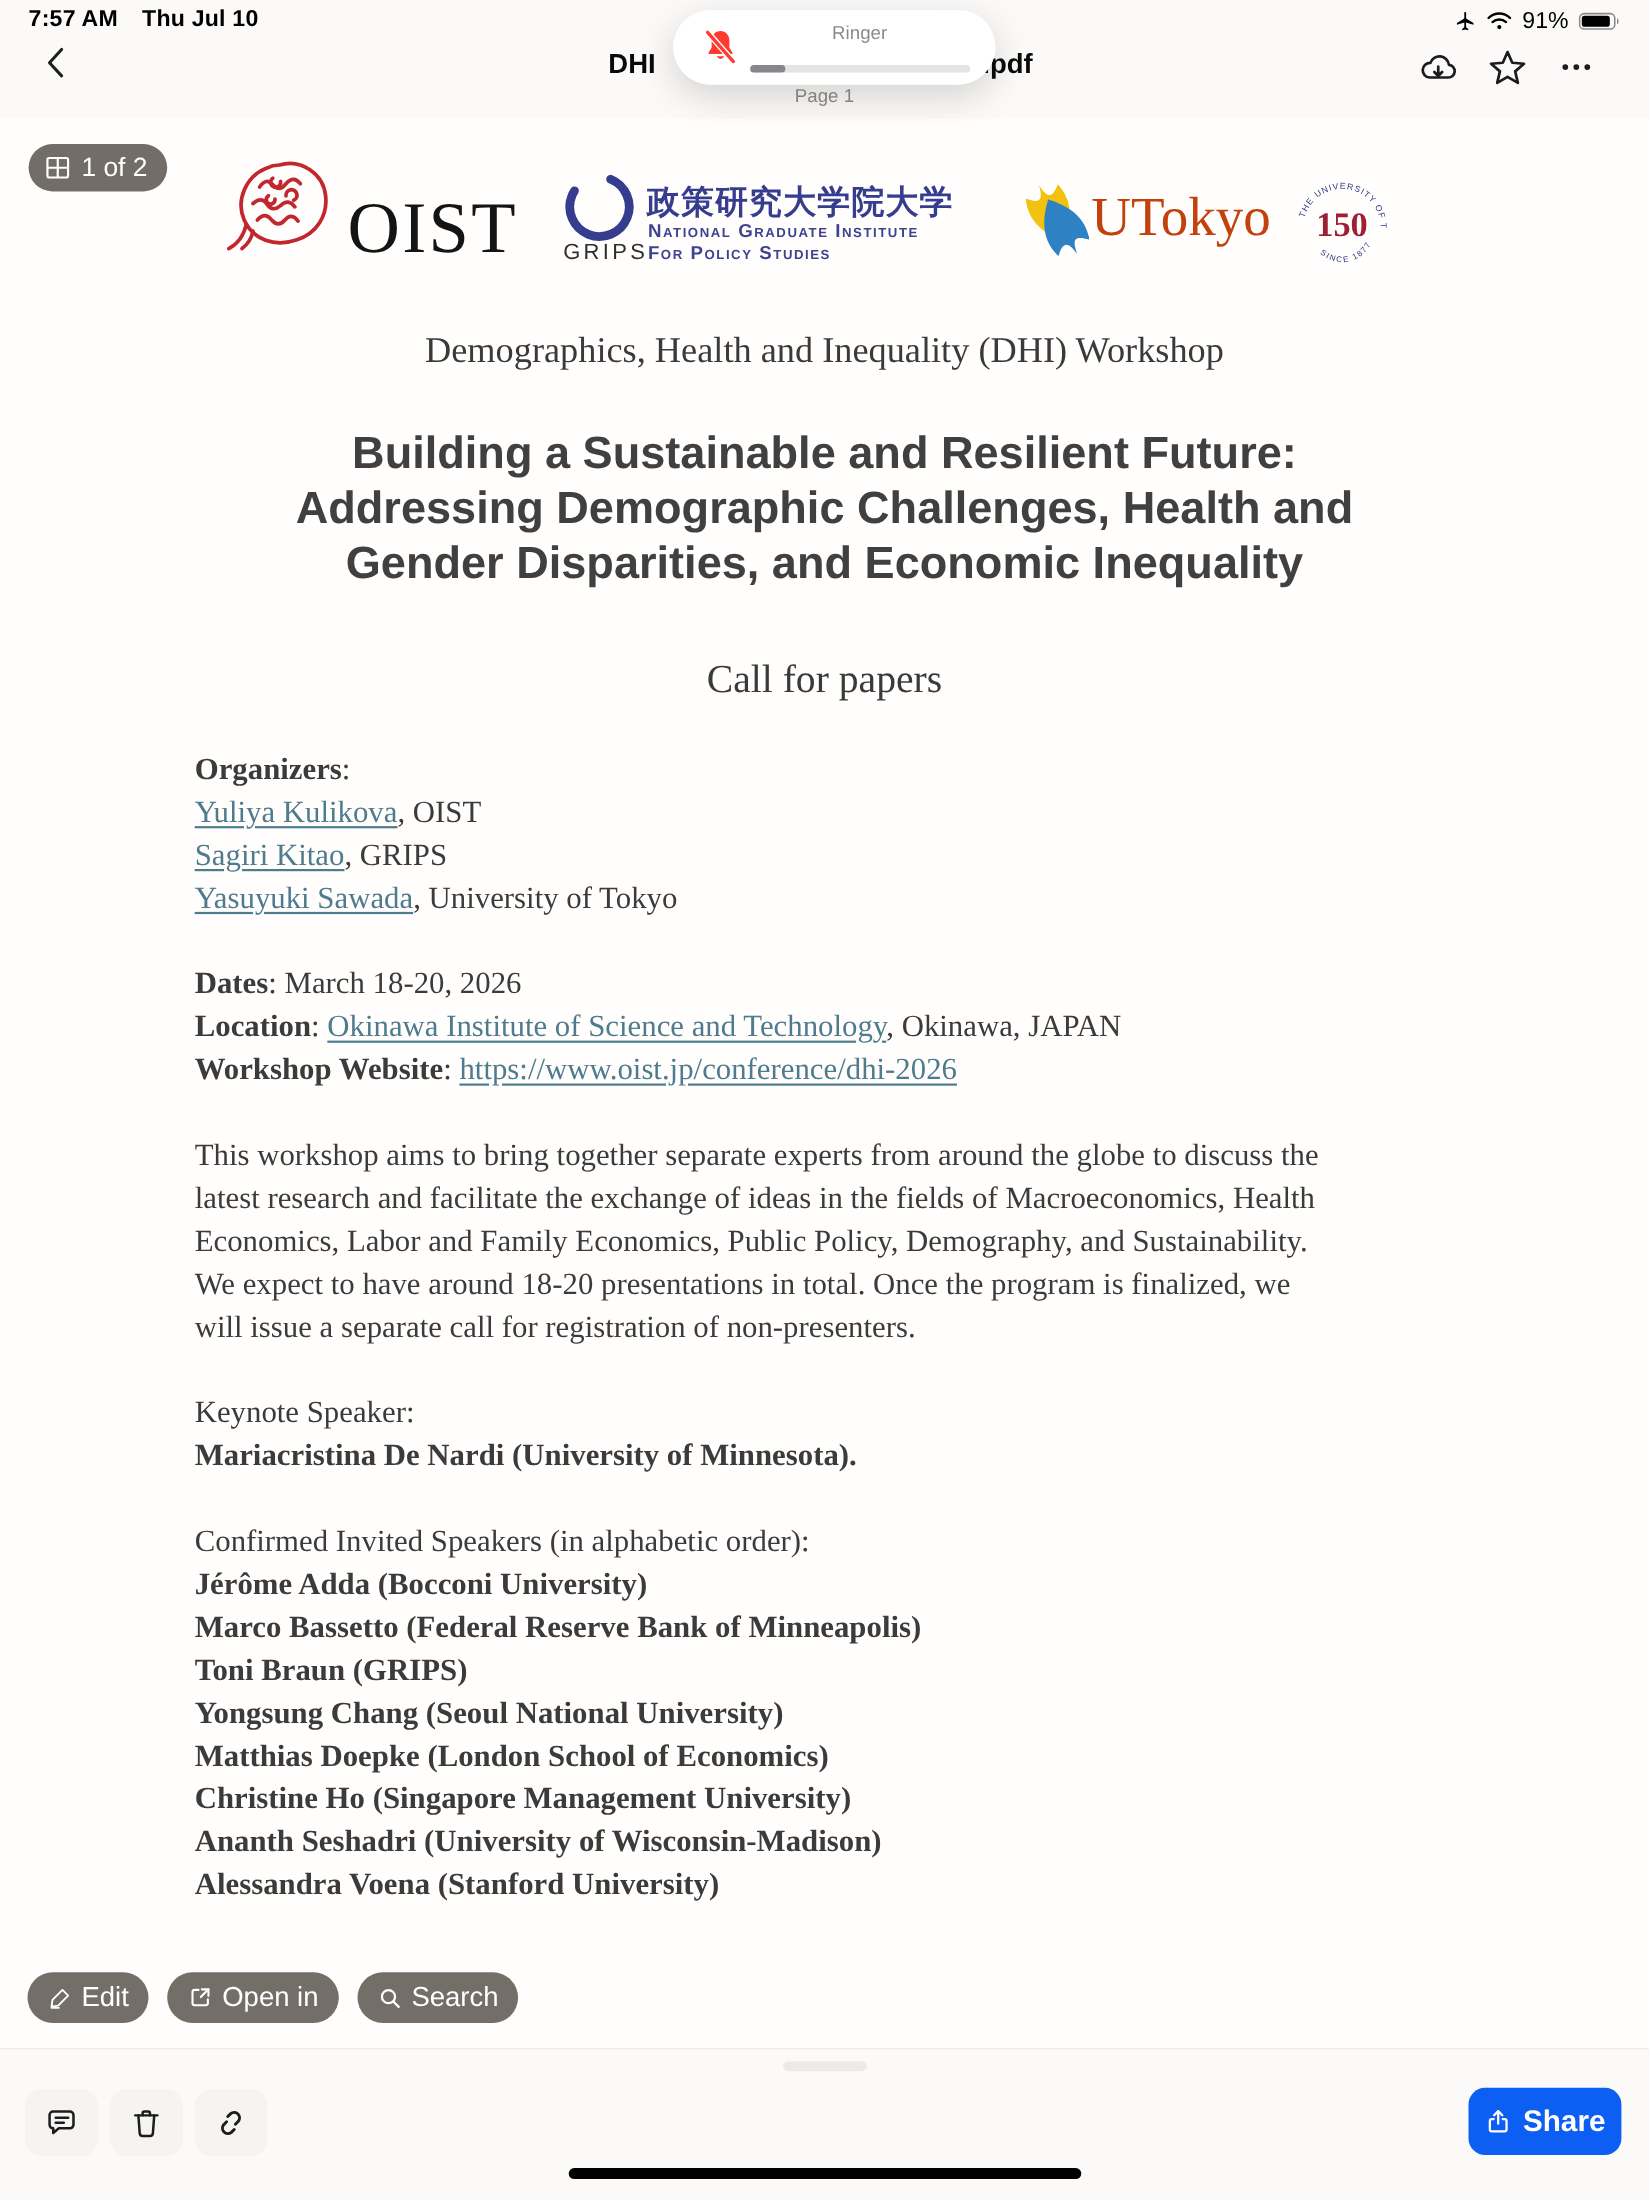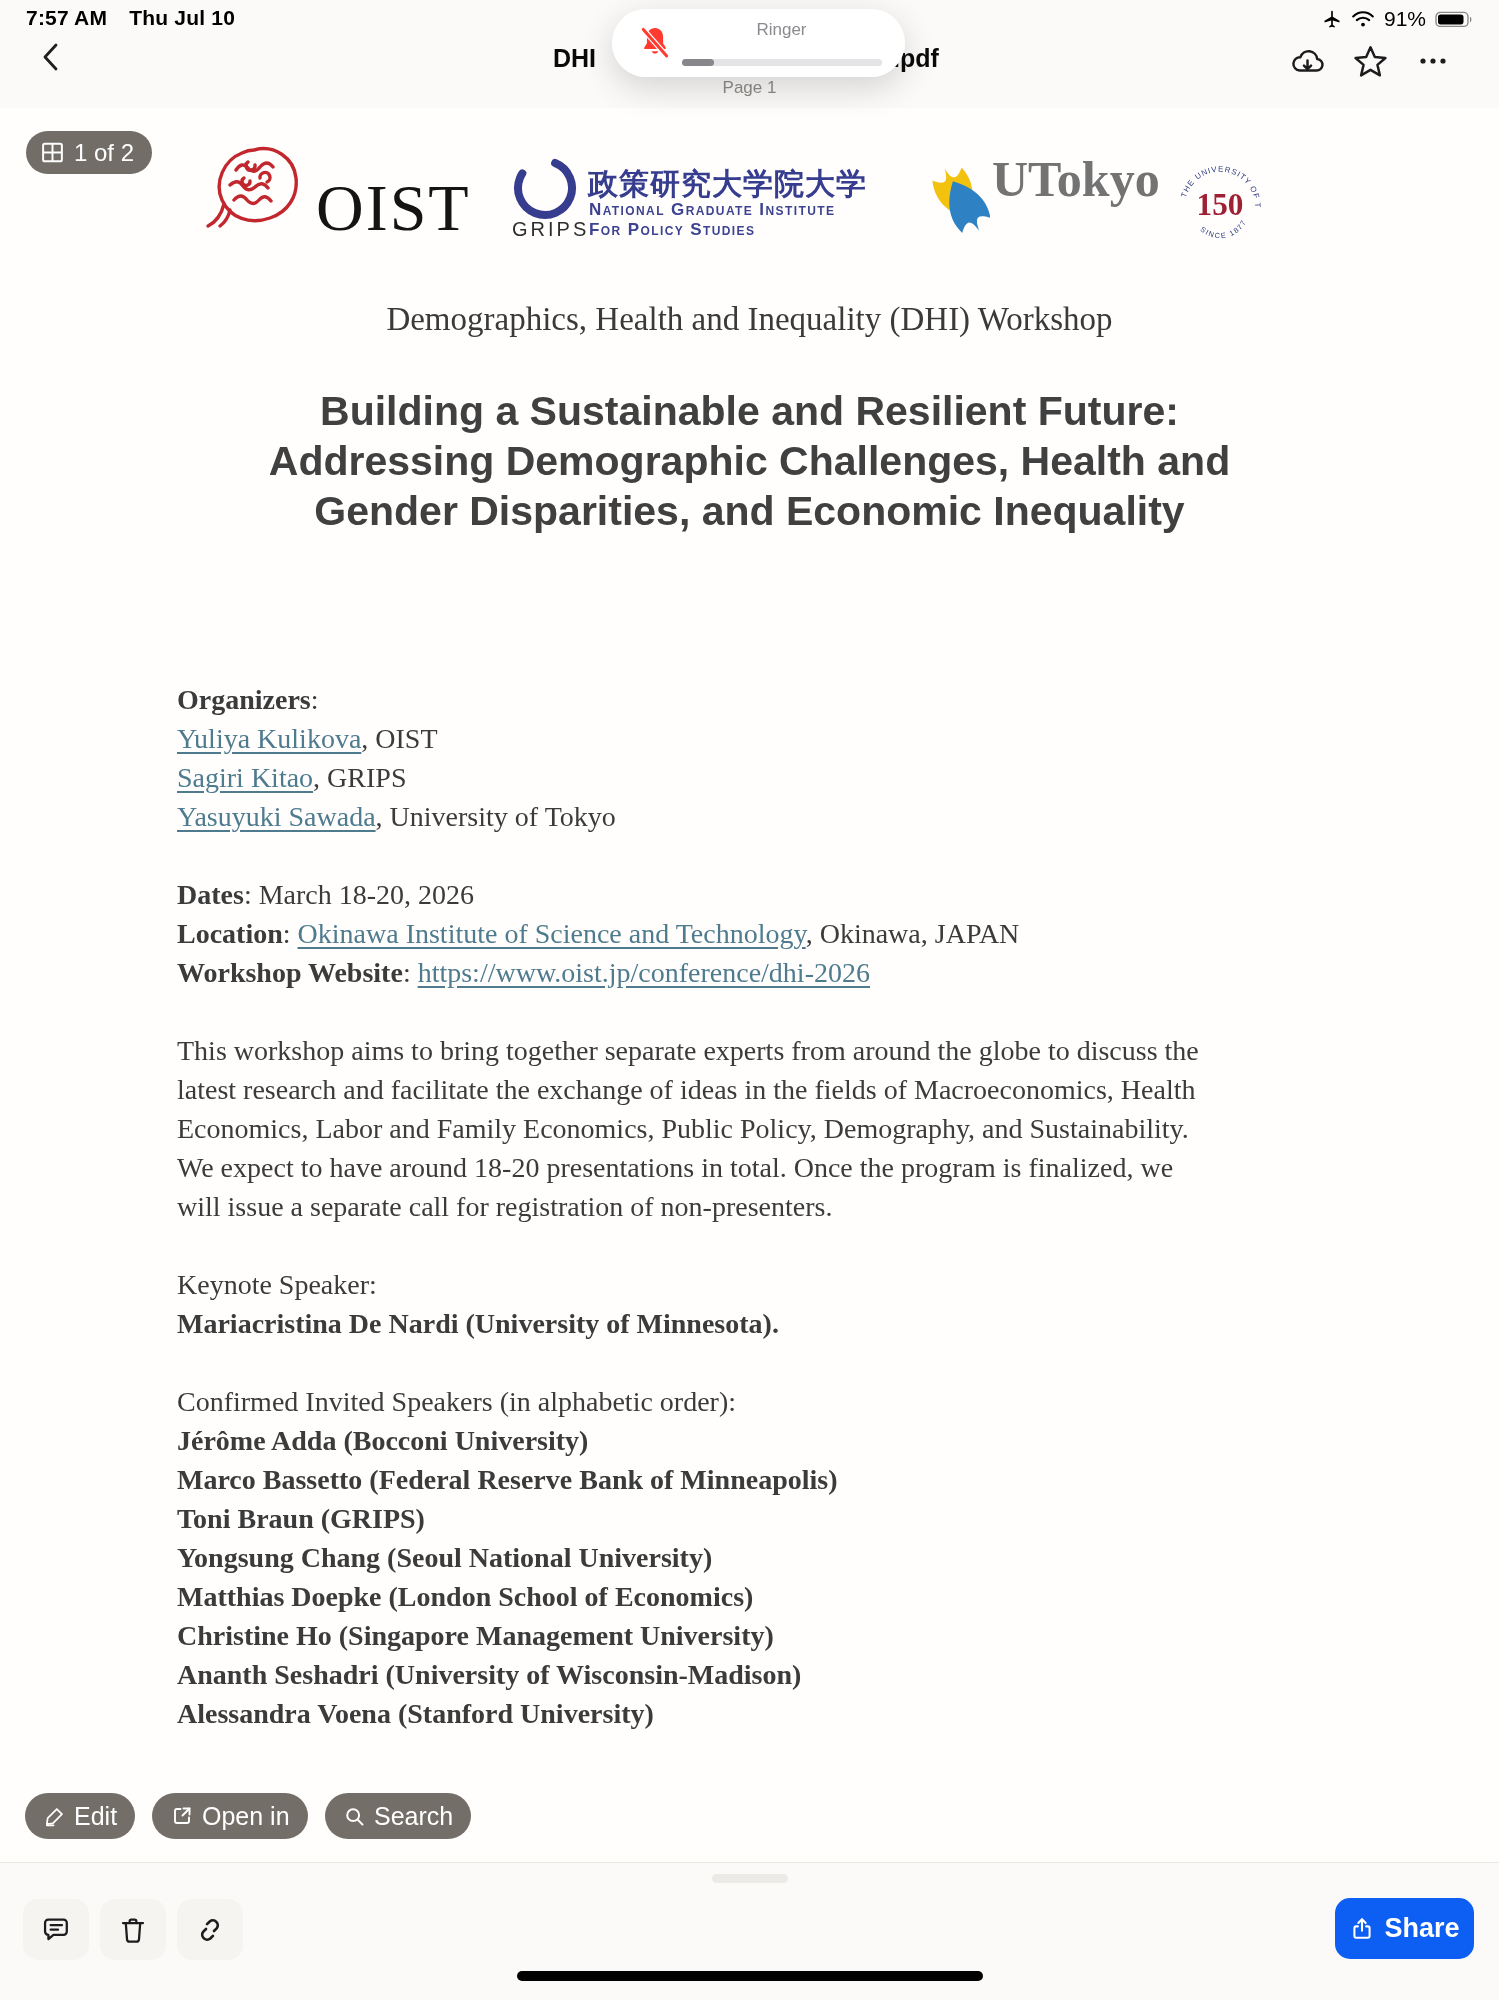--- a/index.html
+++ b/index.html
@@ -40,22 +40,22 @@
   .document{position:absolute;left:0;top:108px;width:1499px;height:1754px;background:#fffefd;}
   .logo-oist-mark{position:absolute;left:200px;top:30px;}
   .logo-oist-text{position:absolute;left:316px;top:62px;font-family:"Liberation Serif","DejaVu Serif",serif;
      font-size:66px;letter-spacing:2px;color:#141414;}
   .logo-grips-circle{position:absolute;left:508px;top:40px;}
   .logo-grips-jp{position:absolute;left:588px;top:56px;font-size:30px;font-weight:700;color:#363c8e;letter-spacing:1px;}
   .logo-grips-en1{position:absolute;left:589px;top:92px;font-size:17px;font-variant:small-caps;font-weight:600;color:#3d4390;letter-spacing:1.4px;}
   .logo-grips-en2{position:absolute;left:589px;top:112px;font-size:17px;font-variant:small-caps;font-weight:600;color:#3d4390;letter-spacing:1.4px;}
   .logo-grips-acr{position:absolute;left:512px;top:110px;font-size:20px;font-weight:400;color:#2e2e2e;letter-spacing:3px;}
   .logo-utokyo-mark{position:absolute;left:926px;top:52px;}
-  .logo-utokyo-text{position:absolute;left:992px;top:42px;font-family:"Liberation Serif","DejaVu Serif",serif;
-     font-weight:700;font-size:50px;color:#737373;}
+  .logo-utokyo-text{position:absolute;left:992px;top:60px;font-family:"Liberation Serif","DejaVu Serif",serif;
+     font-weight:400;font-size:50px;color:#c2410c;}
   .logo-utokyo-badge{position:absolute;left:1176px;top:42px;}
   .doc-heading{position:absolute;left:0;width:100%;top:193px;text-align:center;
      font-family:"Liberation Serif","DejaVu Serif",serif;font-size:33px;color:#3a3a3a;}
   .doc-title{position:absolute;left:0;width:100%;top:278px;text-align:center;
      font-size:41px;line-height:50px;font-weight:700;color:#404040;}
   .doc-cfp{position:absolute;left:0;width:100%;top:488px;text-align:center;
      font-family:"Liberation Serif","DejaVu Serif",serif;font-size:36px;color:#3a3a3a;}
   .doc-body{position:absolute;left:177px;top:560px;
      font-family:"Liberation Serif","DejaVu Serif",serif;font-size:28px;color:#3b3b3b;margin-top:12px;}
   .doc-line{height:39px;line-height:39px;white-space:nowrap;}
@@ -224,20 +224,21 @@
         <text x="45" y="66" text-anchor="middle" font-size="32" font-weight="bold" fill="#9e2033" font-family="Liberation Serif, serif">150</text>
       </svg>
     </span>
 
     <div class="doc-heading">Demographics, Health and Inequality (DHI) Workshop</div>
     <div class="doc-title">
       <div>Building a Sustainable and Resilient Future:</div>
       <div>Addressing Demographic Challenges, Health and</div>
       <div>Gender Disparities, and Economic Inequality</div>
     </div>
+    <div class="doc-cfp">Call for papers</div>
 
     <div class="doc-body">
         <div class="doc-line"><span class="seg-b">Organizers</span><span class="seg-r">:</span></div>
         <div class="doc-line"><span class="seg-l">Yuliya Kulikova</span><span class="seg-r">, OIST</span></div>
         <div class="doc-line"><span class="seg-l">Sagiri Kitao</span><span class="seg-r">, GRIPS</span></div>
         <div class="doc-line"><span class="seg-l">Yasuyuki Sawada</span><span class="seg-r">, University of Tokyo</span></div>
         <div class="doc-line">&nbsp;</div>
         <div class="doc-line"><span class="seg-b">Dates</span><span class="seg-r">: March 18-20, 2026</span></div>
         <div class="doc-line"><span class="seg-b">Location</span><span class="seg-r">: </span><span class="seg-l">Okinawa Institute of Science and Technology</span><span class="seg-r">, Okinawa, JAPAN</span></div>
         <div class="doc-line"><span class="seg-b">Workshop Website</span><span class="seg-r">: </span><span class="seg-l">https://www.oist.jp/conference/dhi-2026</span></div>

